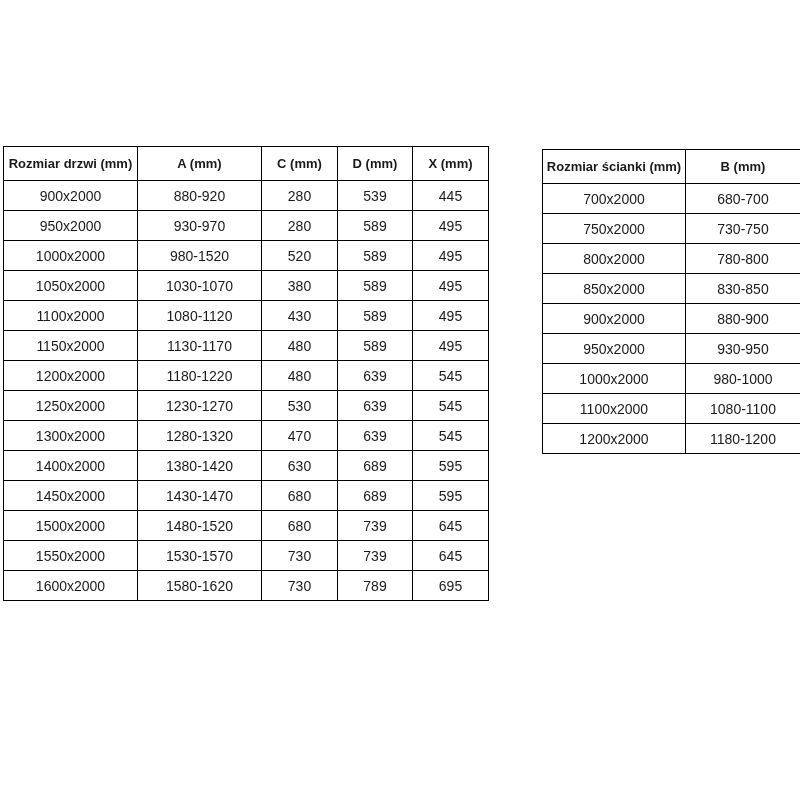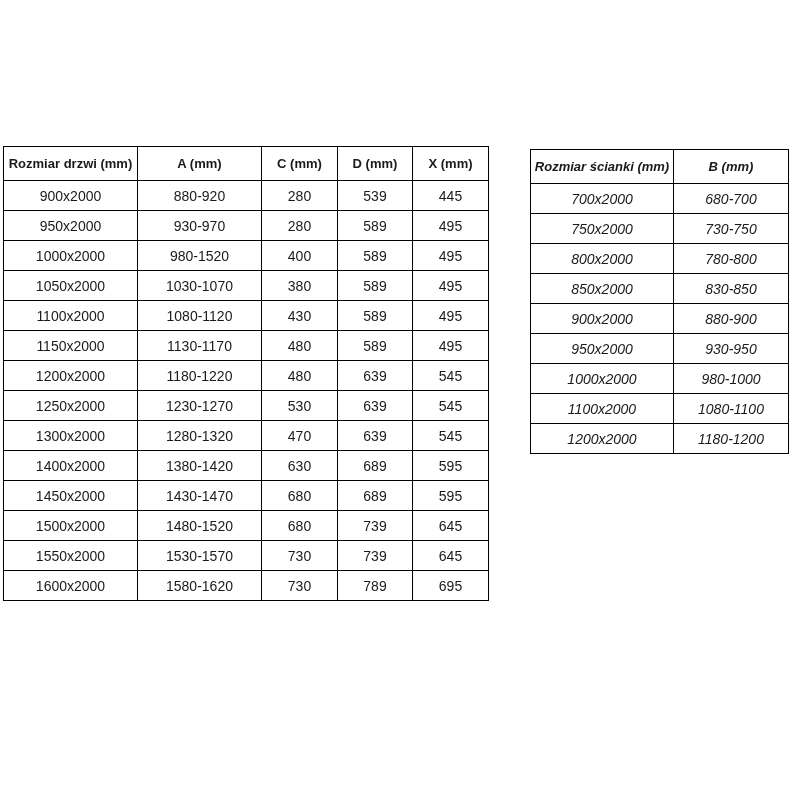--- a/index.html
+++ b/index.html
@@ -44,21 +44,21 @@
     font-size: 14px;
     height: 30px;
   }
   #doors-table { left: 3px; top: 146px; width: 485px; }
   #doors-table .c0 { width: 134px; }
   #doors-table .c1 { width: 124px; }
   #doors-table .c2 { width: 76px; margin-top: 8px; }
   #doors-table .c3 { width: 75px; }
   #doors-table .c4 { width: 76px; }
 
-  #walls-table { left: 530px; top: 149px; width: 259px; font-style: italic; }
+  #walls-table { left: 542px; top: 149px; width: 259px; }
   #walls-table .c0 { width: 138px; }
   #walls-table .c1 { width: 111px; }
 </style>
 </head>
 <body>
 
 <div class="page">
 
   <table id="doors-table" class="spec-table">
       <thead>
@@ -81,21 +81,21 @@
         <tr>
           <td class="c0">950x2000</td>
           <td class="c1">930-970</td>
           <td class="c2">280</td>
           <td class="c3">589</td>
           <td class="c4">495</td>
         </tr>
         <tr>
           <td class="c0">1000x2000</td>
           <td class="c1">980-1520</td>
-          <td class="c2">400</td>
+          <td class="c2">520</td>
           <td class="c3">589</td>
           <td class="c4">495</td>
         </tr>
         <tr>
           <td class="c0">1050x2000</td>
           <td class="c1">1030-1070</td>
           <td class="c2">380</td>
           <td class="c3">589</td>
           <td class="c4">495</td>
         </tr>

